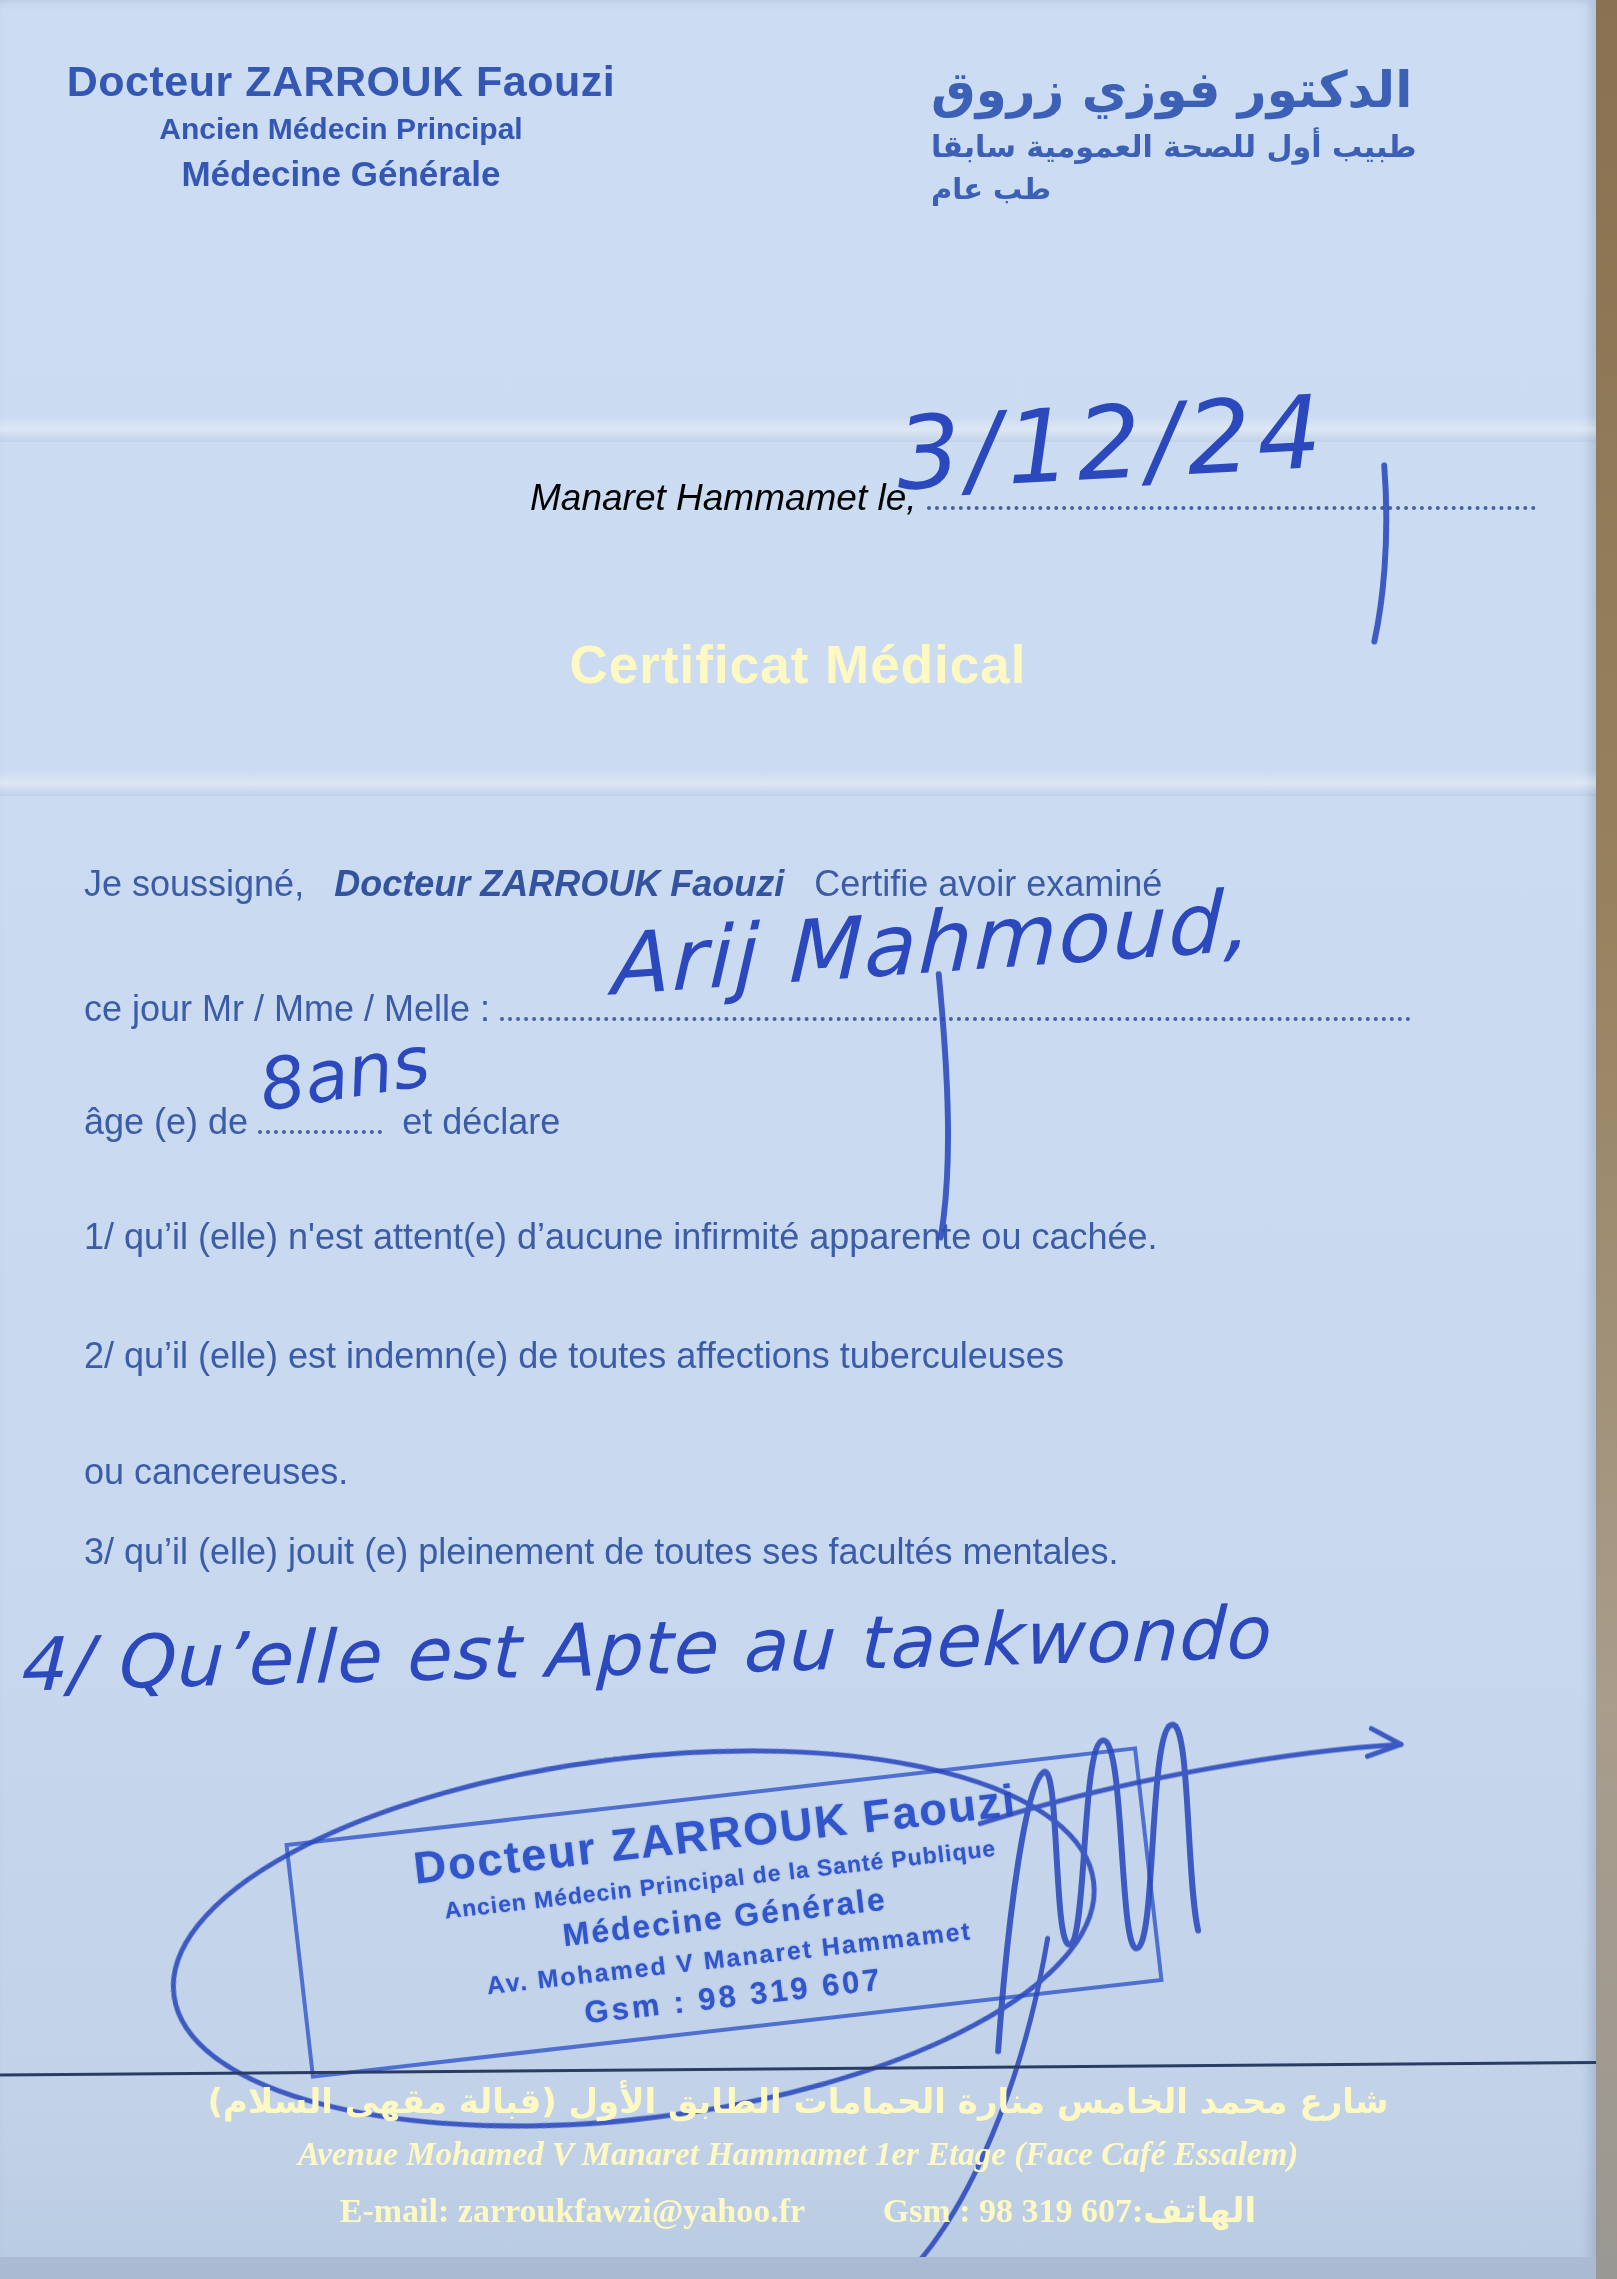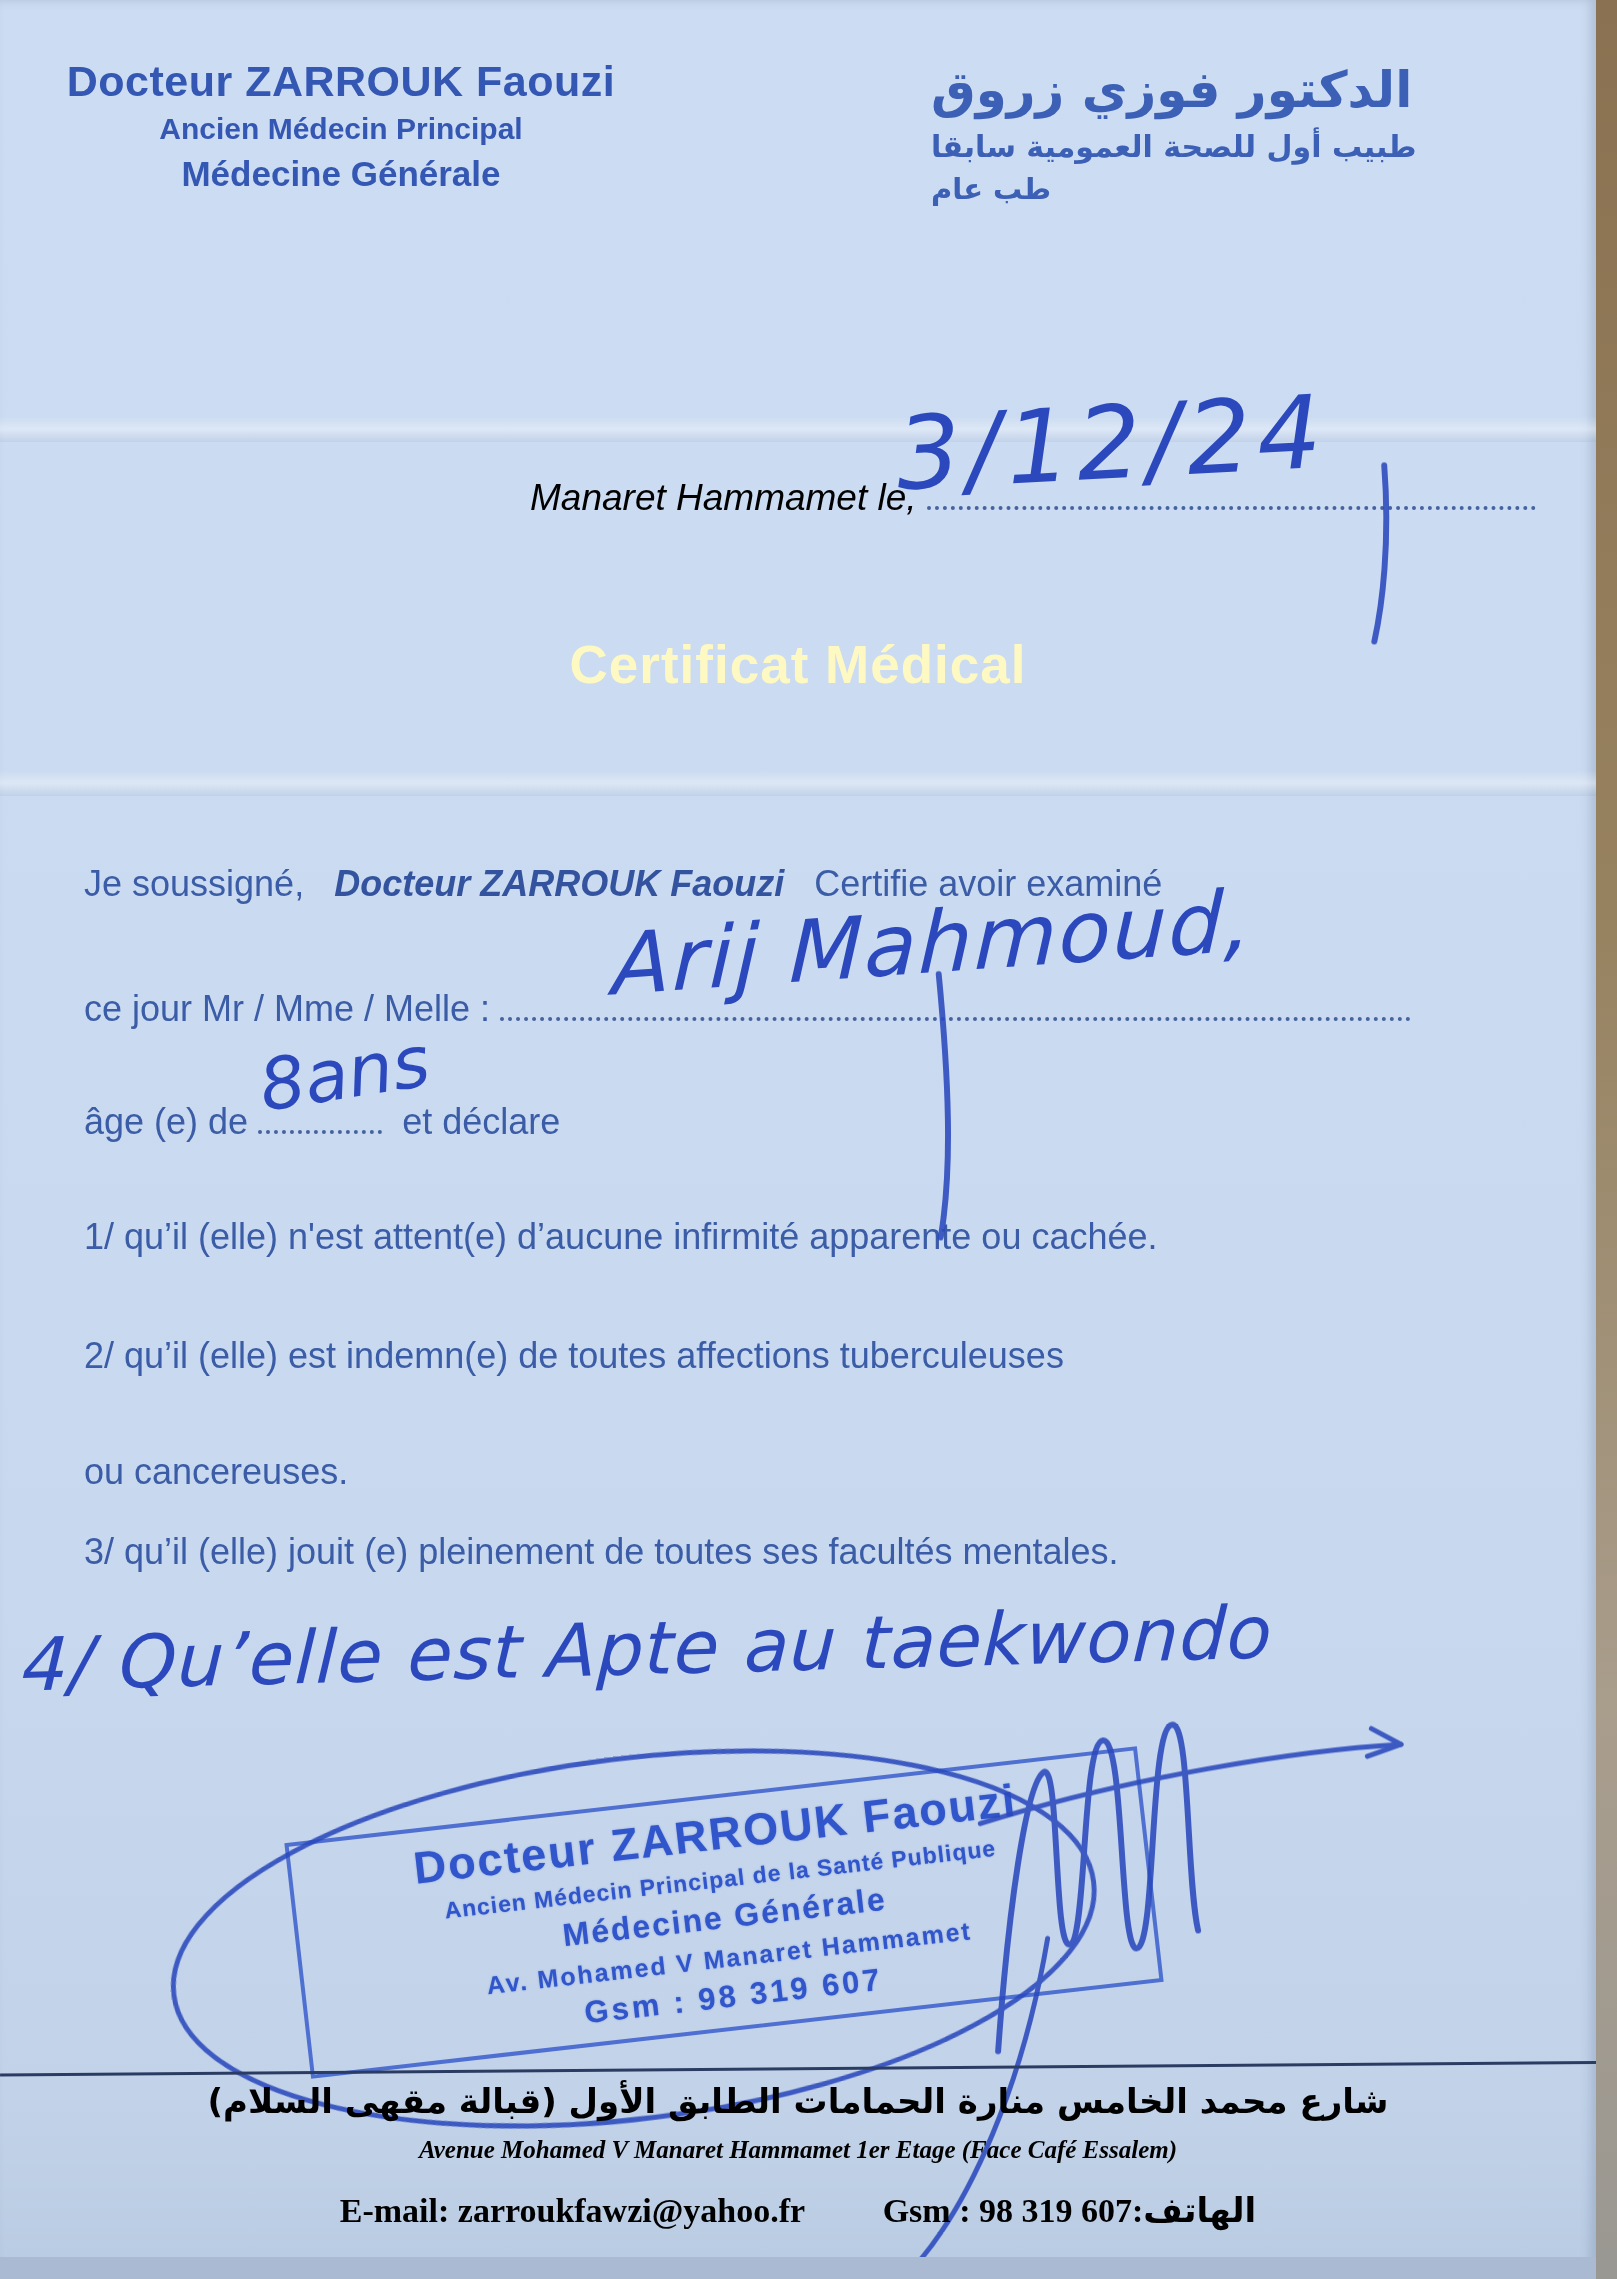--- a/index.html
+++ b/index.html
@@ -46,23 +46,23 @@
          transform:rotate(-6.5deg);border:4px solid rgba(49,86,203,.8);
          color:#3156cb;text-shadow:0 0 2px rgba(49,86,203,.45);}
   .stamp .s1{font-size:45px;font-weight:bold;letter-spacing:2px;}
   .stamp .s2{font-size:23px;font-weight:bold;margin-top:6px;letter-spacing:1px;}
   .stamp .s3{font-size:32px;font-weight:bold;margin-top:6px;letter-spacing:2px;}
   .stamp .s4{font-size:25px;font-weight:bold;margin-top:8px;letter-spacing:2px;}
   .stamp .s5{font-size:31px;font-weight:bold;margin-top:6px;letter-spacing:3px;}
 
   #rule{left:0;top:2061px;width:1596px;border-top:3px solid #2b3c63;transform:rotate(-.45deg);transform-origin:right center;}
 
-  .footer{left:0;width:1596px;text-align:center;color:#000000;}
+  .footer{left:0;width:1596px;text-align:center;color:#fef9c3;}
   .f-ar{top:2081px;font-size:34px;font-weight:bold;font-family:"DejaVu Sans",sans-serif;direction:rtl;}
-  .f-av{top:2136px;font-size:25px;font-weight:bold;font-style:italic;font-family:"Liberation Serif",serif;}
+  .f-av{top:2136px;font-size:33px;font-weight:bold;font-style:italic;font-family:"Liberation Serif",serif;}
   .f-mail{top:2190px;font-size:34px;font-weight:bold;font-family:"Liberation Serif",serif;white-space:nowrap;text-align:center;}
   .f-mail .gap{display:inline-block;width:69px;}
   .f-ar-inline{font-family:"DejaVu Sans",sans-serif;}
 
   svg.inklayer{position:absolute;left:0;top:0;pointer-events:none;}
 </style>
 </head>
 <body>
 
 <div id="scan">

